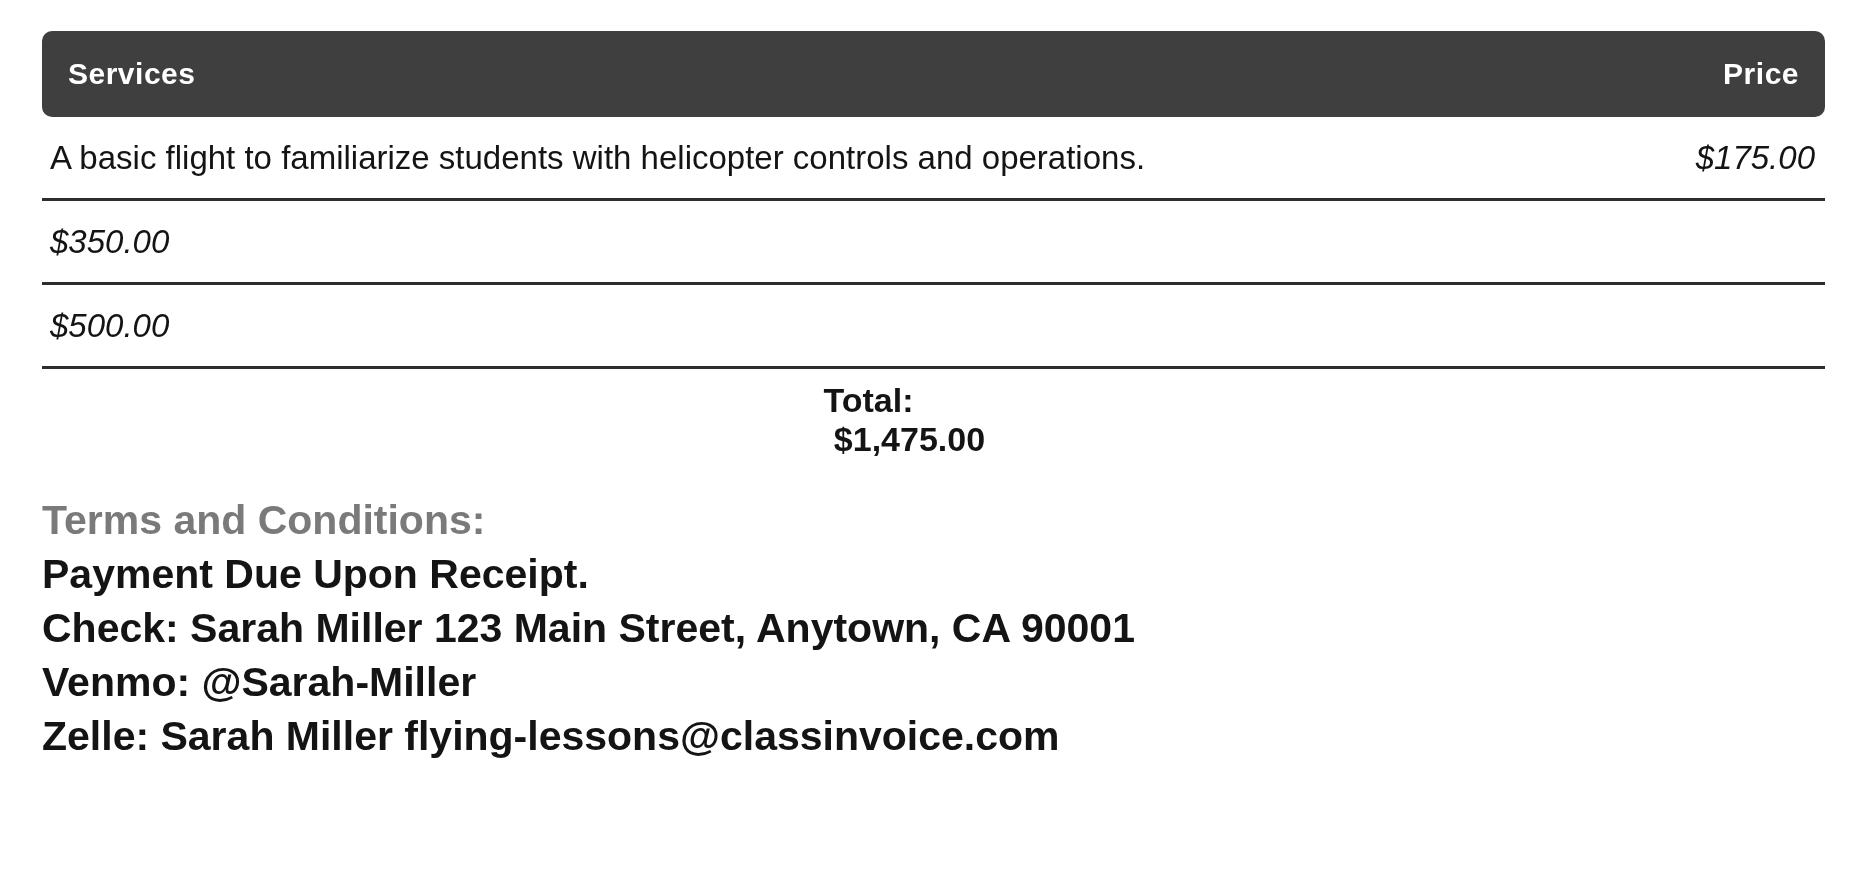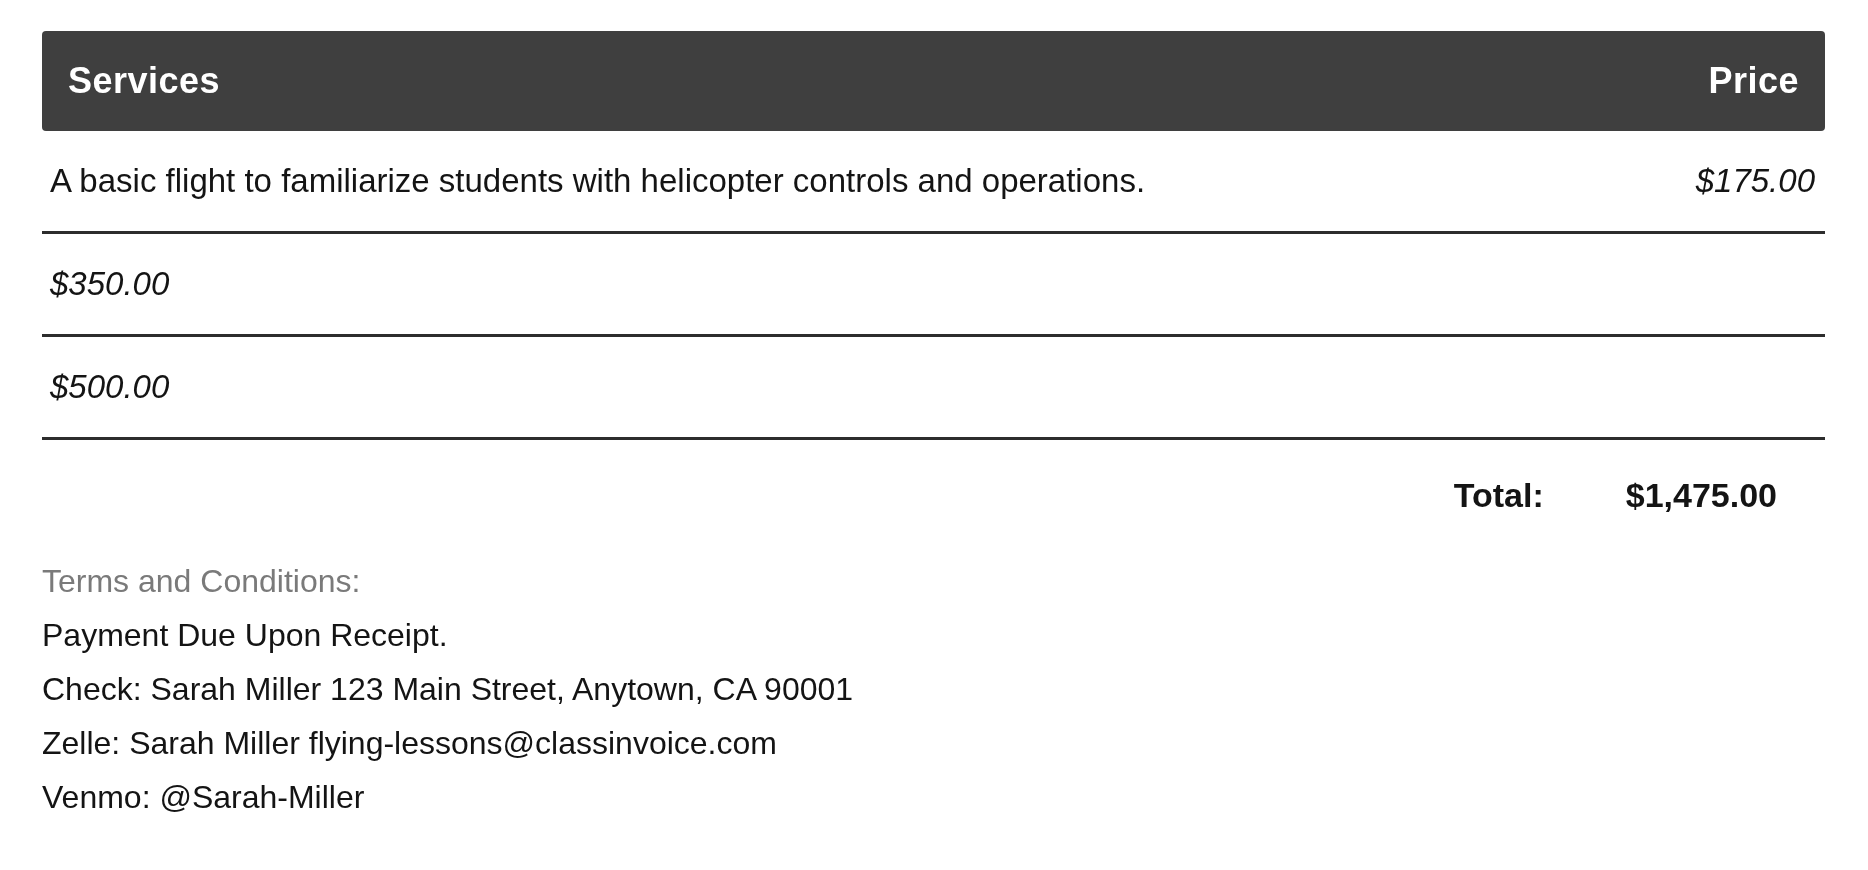--- a/index.html
+++ b/index.html
@@ -10,58 +10,60 @@
     width: 1868px;
     height: 870px;
     font-family: "Liberation Sans", "DejaVu Sans", sans-serif;
     color: #141414;
     overflow: hidden;
   }
   .doc {
     padding: 31px 43px 0 42px;
   }
   .table-header {
-    height: 100px;
+    height: 86px;
     background: #3f3f3f;
-    border-radius: 4px;
+    border-radius: 10px;
     display: flex;
     justify-content: space-between;
     align-items: center;
     padding: 0 26px;
     color: #ffffff;
     font-weight: bold;
-    font-size: 36px;
+    font-size: 30px;
     letter-spacing: 0.5px;
   }
   .service-row {
-    height: 103px;
+    height: 84px;
     display: flex;
     justify-content: space-between;
     align-items: center;
     border-bottom: 3px solid #2d2d2d;
     padding: 0 10px 0 8px;
     font-size: 33px;
   }
   .service-desc { white-space: nowrap; }
   .service-price { white-space: nowrap; font-style: italic; }
   .total-row {
     height: 70px;
     margin-top: 20px;
     display: flex;
     justify-content: flex-end;
     align-items: center;
     padding-right: 48px;
     font-weight: bold;
     font-size: 34px;
+    flex-direction: column;
   }
   .total-label { margin-right: 82px; }
   .terms {
-    margin-top: 24px;
-    font-size: 32px;
+    margin-top: 34px;
+    font-size: 41px;
     line-height: 54px;
+    font-weight: bold;
   }
   .terms-heading {
     color: #7a7a7a;
   }
   .terms-line { white-space: nowrap; }
 </style>
 </head>
 <body>
 
 <div class="doc">
@@ -87,17 +89,17 @@
 
   <div class="total-row">
     <span class="total-label">Total:</span>
     <span class="total-value">$1,475.00</span>
   </div>
 
   <div class="terms">
     <div class="terms-heading">Terms and Conditions:</div>
     <div class="terms-line">Payment Due Upon Receipt.</div>
     <div class="terms-line">Check: Sarah Miller 123 Main Street, Anytown, CA 90001</div>
+    <div class="terms-line">Venmo: @Sarah-Miller</div>
     <div class="terms-line">Zelle: Sarah Miller flying-lessons@classinvoice.com</div>
-    <div class="terms-line">Venmo: @Sarah-Miller</div>
   </div>
 
 </div>
 
 </body></html>

